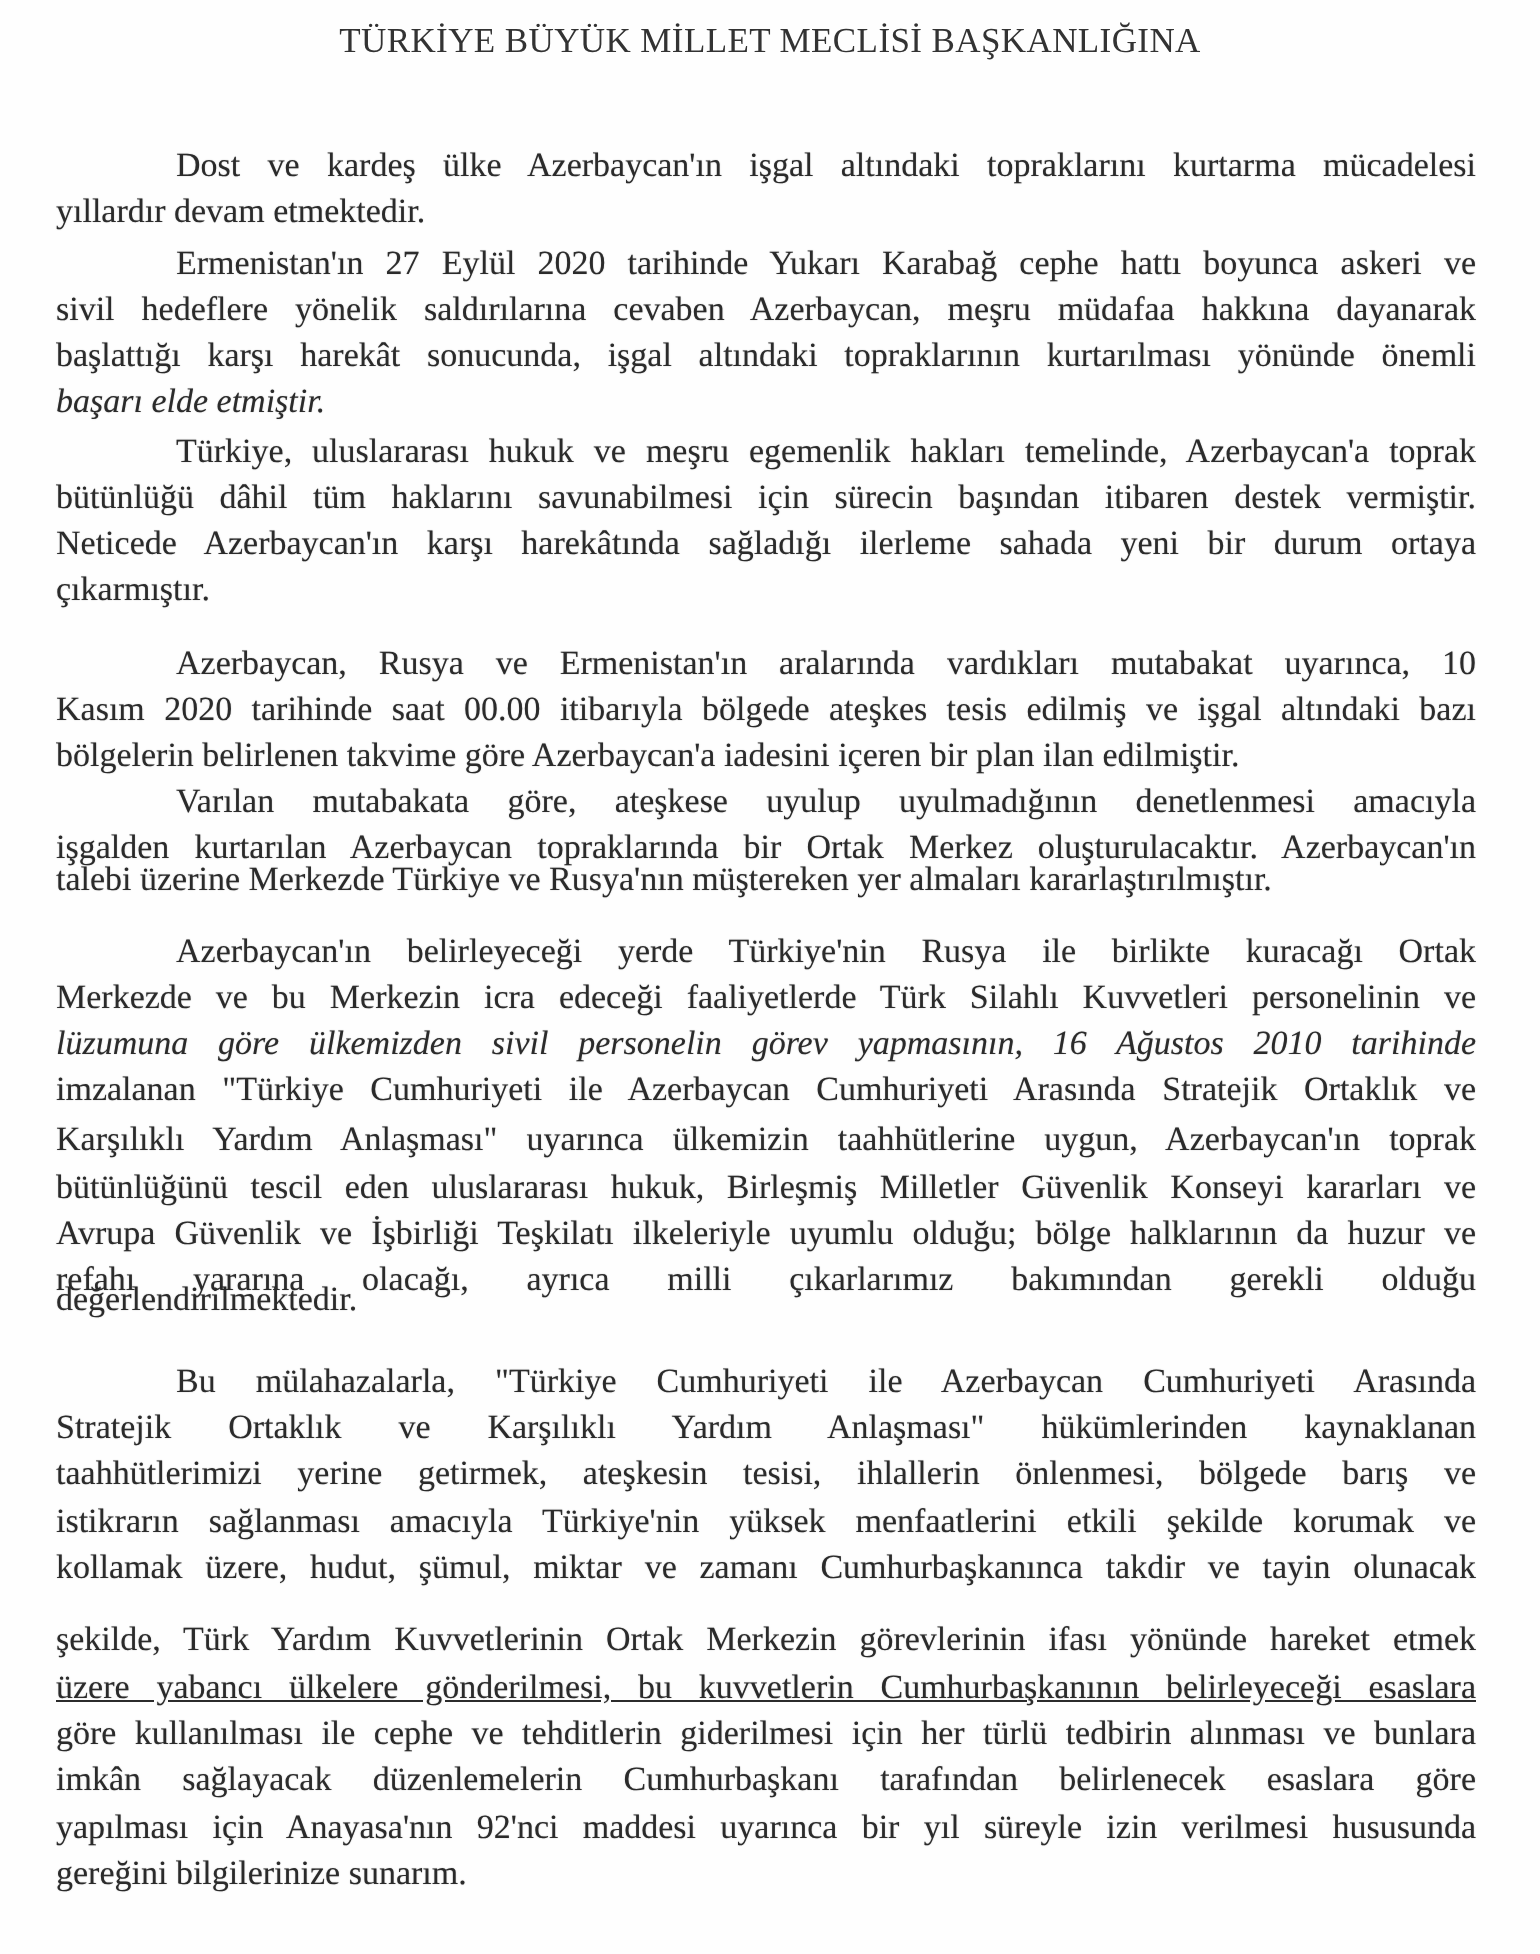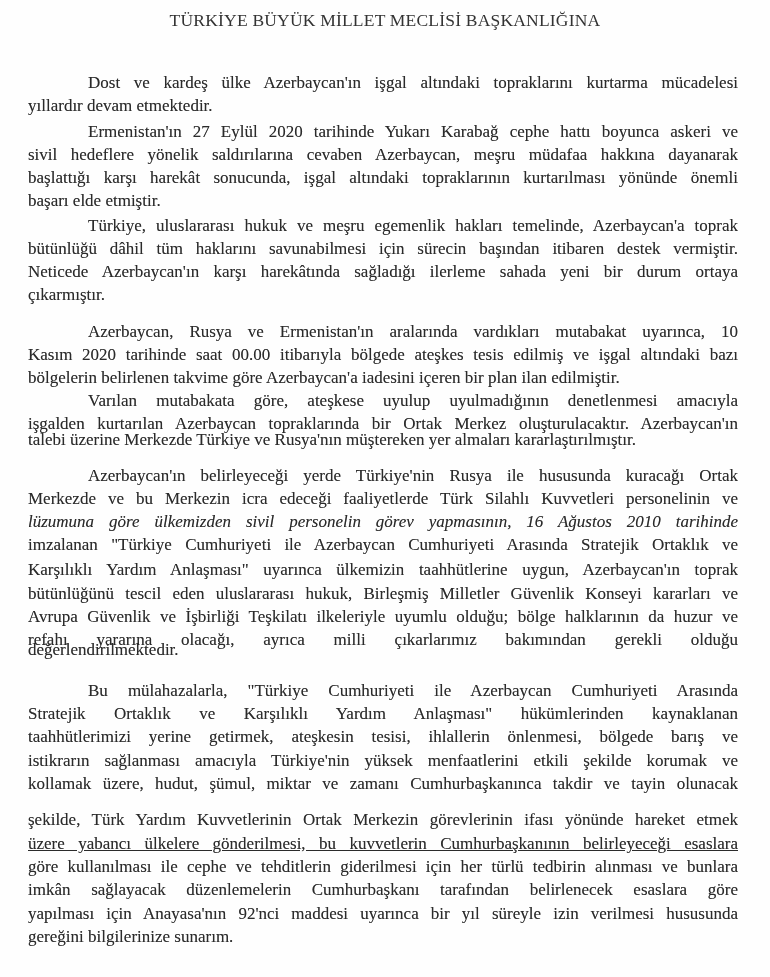--- a/index.html
+++ b/index.html
@@ -18,32 +18,32 @@
 <body>
 
 <div class="page">
   <div class="title">TÜRKİYE BÜYÜK MİLLET MECLİSİ BAŞKANLIĞINA</div>
   <div id="body-lines">
       <div class="line j ind" style="top: 73px;">Dost ve kardeş ülke Azerbaycan'ın işgal altındaki topraklarını kurtarma mücadelesi</div>
       <div class="line j last" style="top: 96px;">yıllardır devam etmektedir.</div>
       <div class="line j ind" style="top: 122px;">Ermenistan'ın 27 Eylül 2020 tarihinde Yukarı Karabağ cephe hattı boyunca askeri ve</div>
       <div class="line j" style="top: 145px;">sivil hedeflere yönelik saldırılarına cevaben Azerbaycan, meşru müdafaa hakkına dayanarak</div>
       <div class="line j" style="top: 168px;">başlattığı karşı harekât sonucunda, işgal altındaki topraklarının kurtarılması yönünde önemli</div>
-      <div class="line j last" style="top: 191px;">başarı elde etmiştir.</div>
+      <div class="line j last" style="top: 191px; font-style: italic;">başarı elde etmiştir.</div>
       <div class="line j ind" style="top: 216px;">Türkiye, uluslararası hukuk ve meşru egemenlik hakları temelinde, Azerbaycan'a toprak</div>
       <div class="line j" style="top: 239px;">bütünlüğü dâhil tüm haklarını savunabilmesi için sürecin başından itibaren destek vermiştir.</div>
       <div class="line j" style="top: 262px;">Neticede Azerbaycan'ın karşı harekâtında sağladığı ilerleme sahada yeni bir durum ortaya</div>
       <div class="line j last" style="top: 285px;">çıkarmıştır.</div>
       <div class="line j ind" style="top: 322px;">Azerbaycan, Rusya ve Ermenistan'ın aralarında vardıkları mutabakat uyarınca, 10</div>
       <div class="line j" style="top: 345px;">Kasım 2020 tarihinde saat 00.00 itibarıyla bölgede ateşkes tesis edilmiş ve işgal altındaki bazı</div>
       <div class="line j last" style="top: 368px;">bölgelerin belirlenen takvime göre Azerbaycan'a iadesini içeren bir plan ilan edilmiştir.</div>
       <div class="line j ind" style="top: 391px;">Varılan mutabakata göre, ateşkese uyulup uyulmadığının denetlenmesi amacıyla</div>
       <div class="line j" style="top: 414px;">işgalden kurtarılan Azerbaycan topraklarında bir Ortak Merkez oluşturulacaktır. Azerbaycan'ın</div>
       <div class="line j last" style="top: 430px;">talebi üzerine Merkezde Türkiye ve Rusya'nın müştereken yer almaları kararlaştırılmıştır.</div>
-      <div class="line j ind" style="top: 466px;">Azerbaycan'ın belirleyeceği yerde Türkiye'nin Rusya ile hususunda kuracağı Ortak</div>
+      <div class="line j ind" style="top: 466px;">Azerbaycan'ın belirleyeceği yerde Türkiye'nin Rusya ile birlikte kuracağı Ortak</div>
       <div class="line j" style="top: 489px;">Merkezde ve bu Merkezin icra edeceği faaliyetlerde Türk Silahlı Kuvvetleri personelinin ve</div>
       <div class="line j" style="top: 512px; font-style: italic;">lüzumuna göre ülkemizden sivil personelin görev yapmasının, 16 Ağustos 2010 tarihinde</div>
       <div class="line j" style="top: 535px;">imzalanan "Türkiye Cumhuriyeti ile Azerbaycan Cumhuriyeti Arasında Stratejik Ortaklık ve</div>
       <div class="line j" style="top: 560px;">Karşılıklı Yardım Anlaşması" uyarınca ülkemizin taahhütlerine uygun, Azerbaycan'ın toprak</div>
       <div class="line j" style="top: 584px;">bütünlüğünü tescil eden uluslararası hukuk, Birleşmiş Milletler Güvenlik Konseyi kararları ve</div>
       <div class="line j" style="top: 607px;">Avrupa Güvenlik ve İşbirliği Teşkilatı ilkeleriyle uyumlu olduğu; bölge halklarının da huzur ve</div>
       <div class="line j" style="top: 630px;">refahı yararına olacağı, ayrıca milli çıkarlarımız bakımından gerekli olduğu</div>
       <div class="line j last" style="top: 617px; margin-top: 23px;">değerlendirilmektedir.</div>
       <div class="line j ind" style="top: 681px;">Bu mülahazalarla, "Türkiye Cumhuriyeti ile Azerbaycan Cumhuriyeti Arasında</div>
       <div class="line j" style="top: 704px;">Stratejik Ortaklık ve Karşılıklı Yardım Anlaşması" hükümlerinden kaynaklanan</div>

